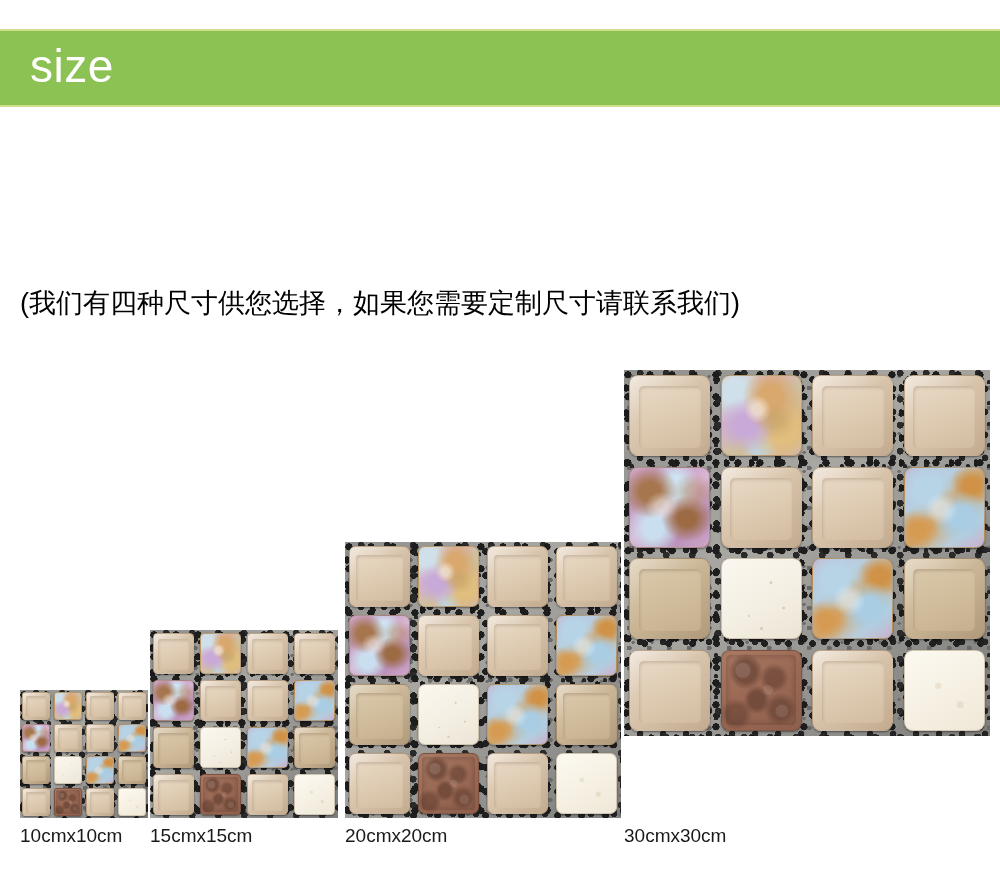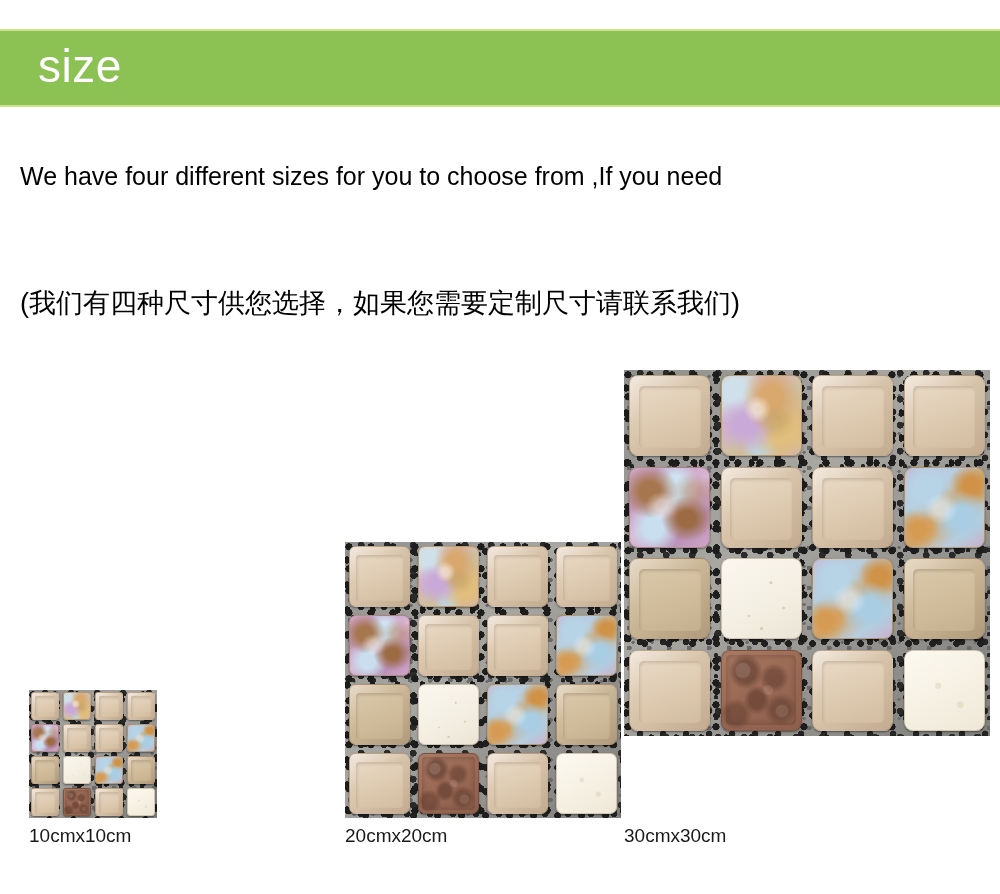--- a/index.html
+++ b/index.html
@@ -28,21 +28,21 @@
     background: #8cc153;
     display: flex;
     align-items: center;
   }
   #header-title {
     color: #ffffff;
     font-size: 46px;
     line-height: 1;
     font-weight: 400;
     letter-spacing: 0.5px;
-    padding-left: 38px;
+    padding-left: 30px;
     margin-top: -4px;
     white-space: pre;
   }
 
   
   #intro-block {
     position: absolute;
     left: 20px;
     top: 158px;
     width: 970px;
@@ -243,46 +243,66 @@
   }
 </style>
 </head>
 <body>
 
 <div id="header-banner">
   <div id="header-title">size</div>
 </div>
 
 <div id="intro-block">
-  <div class="intro-line">We have four different sizes for you to choose from ,If you need</div>
 </div>
 
 <div id="intro-chinese">(我们有四种尺寸供您选择，如果您需要定制尺寸请联系我们)</div>
 
 <div id="samples-row">
-    <div class="sample-group" style="left: 29px; width: 128px; height: 128px;">
+    <div class="sample-group" style="left: 20px; width: 128px; height: 128px;">
       <div class="mosaic" style="width: 128px; height: 128px;">
         <div class="tile t-beige"></div>
         <div class="tile t-irid-gold"></div>
         <div class="tile t-beige"></div>
         <div class="tile t-beige"></div>
         <div class="tile t-irid-purple"></div>
         <div class="tile t-beige"></div>
         <div class="tile t-beige"></div>
         <div class="tile t-irid-blue"></div>
         <div class="tile t-beige-d"></div>
         <div class="tile t-cream"></div>
         <div class="tile t-irid-blue"></div>
         <div class="tile t-beige-d"></div>
         <div class="tile t-beige"></div>
         <div class="tile t-brown"></div>
         <div class="tile t-beige"></div>
         <div class="tile t-ivory"></div>
       </div>
       <div class="sample-label">10cmx10cm</div>
+    </div>
+    <div class="sample-group" style="left: 150px; width: 188px; height: 188px;">
+      <div class="mosaic" style="width: 188px; height: 188px;">
+        <div class="tile t-beige"></div>
+        <div class="tile t-irid-gold"></div>
+        <div class="tile t-beige"></div>
+        <div class="tile t-beige"></div>
+        <div class="tile t-irid-purple"></div>
+        <div class="tile t-beige"></div>
+        <div class="tile t-beige"></div>
+        <div class="tile t-irid-blue"></div>
+        <div class="tile t-beige-d"></div>
+        <div class="tile t-cream"></div>
+        <div class="tile t-irid-blue"></div>
+        <div class="tile t-beige-d"></div>
+        <div class="tile t-beige"></div>
+        <div class="tile t-brown"></div>
+        <div class="tile t-beige"></div>
+        <div class="tile t-ivory"></div>
+      </div>
+      <div class="sample-label">15cmx15cm</div>
     </div>
     <div class="sample-group" style="left: 345px; width: 276px; height: 276px;">
       <div class="mosaic" style="width: 276px; height: 276px;">
         <div class="tile t-beige"></div>
         <div class="tile t-irid-gold"></div>
         <div class="tile t-beige"></div>
         <div class="tile t-beige"></div>
         <div class="tile t-irid-purple"></div>
         <div class="tile t-beige"></div>
         <div class="tile t-beige"></div>

